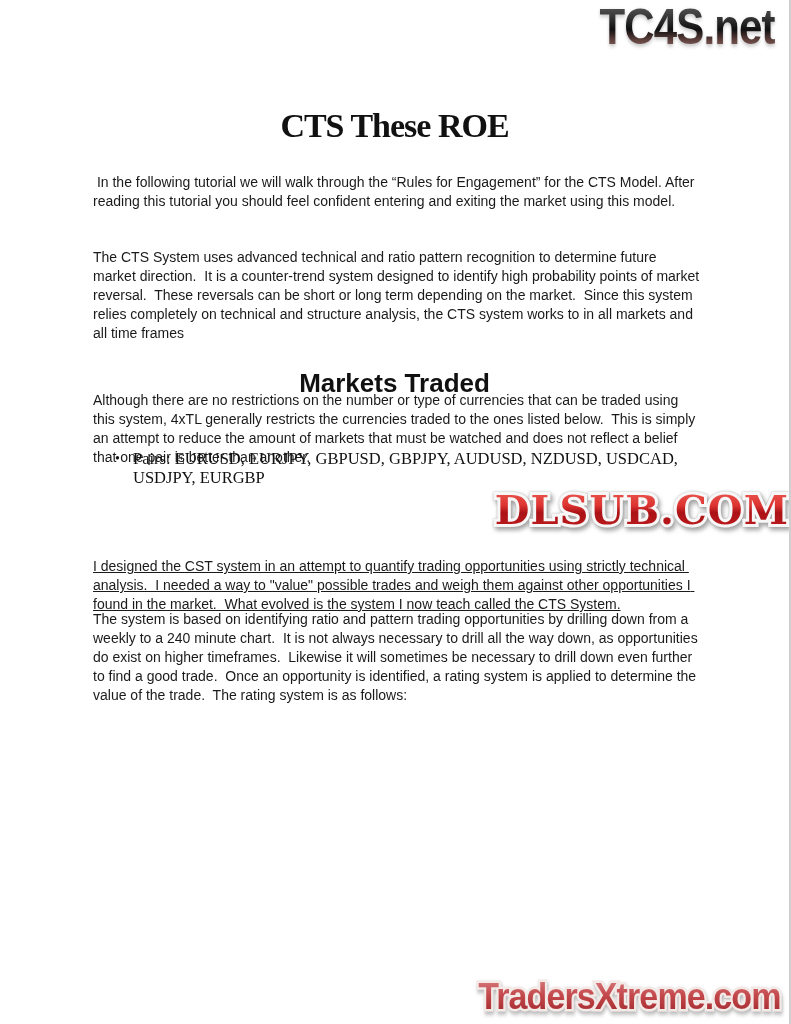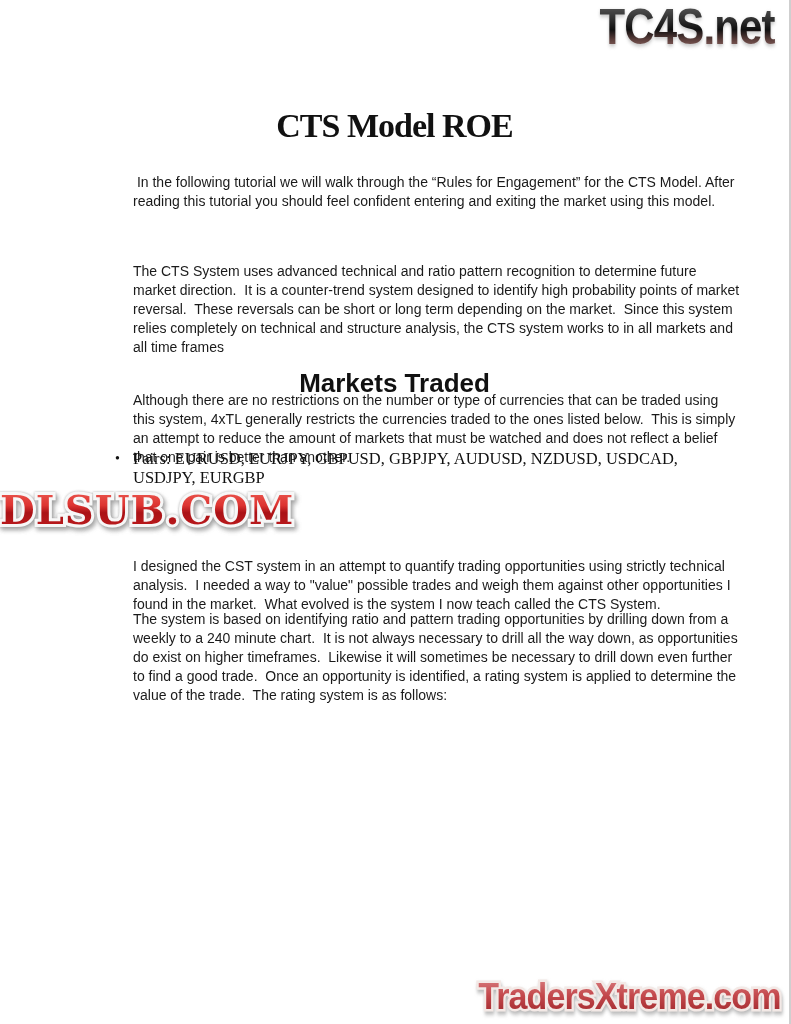--- a/index.html
+++ b/index.html
@@ -52,26 +52,25 @@
 
   
   .para {
     position: absolute;
     left: 93px;
     width: 610px;
     font-size: 14px;
     line-height: 19px;
     white-space: pre-wrap;
     color: #1a1a1a;
-    margin-left: 40px;
   }
   .p-intro    { top: 159px; }
-  .p-overview { top: 248px; }
+  .p-overview { top: 234px; }
   .p-markets  { top: 377px; }
-  .p-design   { top: 543px; }
+  .p-design   { top: 543px; text-decoration: underline; }
   .p-rating   { top: 596px; }
 
   
   .section-heading {
     position: absolute;
     top: 321px;
     left: 0;
     width: 100%;
     text-align: center;
     font-weight: bold;
@@ -103,21 +102,21 @@
     line-height: 19px;
   }
   .bullet-text { flex: 1; }
 
   
   .dlsub-logo {
     position: absolute;
     top: 487px;
     left: 0;
     width: 100%;
-    text-align: left;
+    text-align: right;
     font-family: "DejaVu Serif", serif;
     font-weight: bold;
     font-size: 40px;
     line-height: 46px;
     letter-spacing: 1px;
     white-space: nowrap;
     -webkit-text-stroke: 6px #f7f7f7;
     color: transparent;
     filter: drop-shadow(2px 3px 2px rgba(125,125,125,0.55)) drop-shadow(0 0 1px rgba(170,170,170,0.8));
   }
@@ -164,21 +163,21 @@
     color: transparent;
   }
 </style>
 </head>
 <body>
 
 <div class="page">
 
   <div class="tc4s-logo">TC4S.net</div>
 
-  <h1 class="doc-title">CTS Model ROE</h1>
+  <h1 class="doc-title">CTS These ROE</h1>
 
   <p class="para p-intro"> In the following tutorial we will walk through the “Rules for Engagement” for the CTS Model. After reading this tutorial you should feel confident entering and exiting the market using this model.</p>
 
   <p class="para p-overview">The CTS System uses advanced technical and ratio pattern recognition to determine future market direction.  It is a counter-trend system designed to identify high probability points of market reversal.  These reversals can be short or long term depending on the market.  Since this system relies completely on technical and structure analysis, the CTS system works to in all markets and all time frames</p>
 
   <h2 class="section-heading">Markets Traded</h2>
 
   <p class="para p-markets">Although there are no restrictions on the number or type of currencies that can be traded using this system, 4xTL generally restricts the currencies traded to the ones listed below.  This is simply an attempt to reduce the amount of markets that must be watched and does not reflect a belief that one pair is better than another.</p>
 
   <div class="bullet-row">

